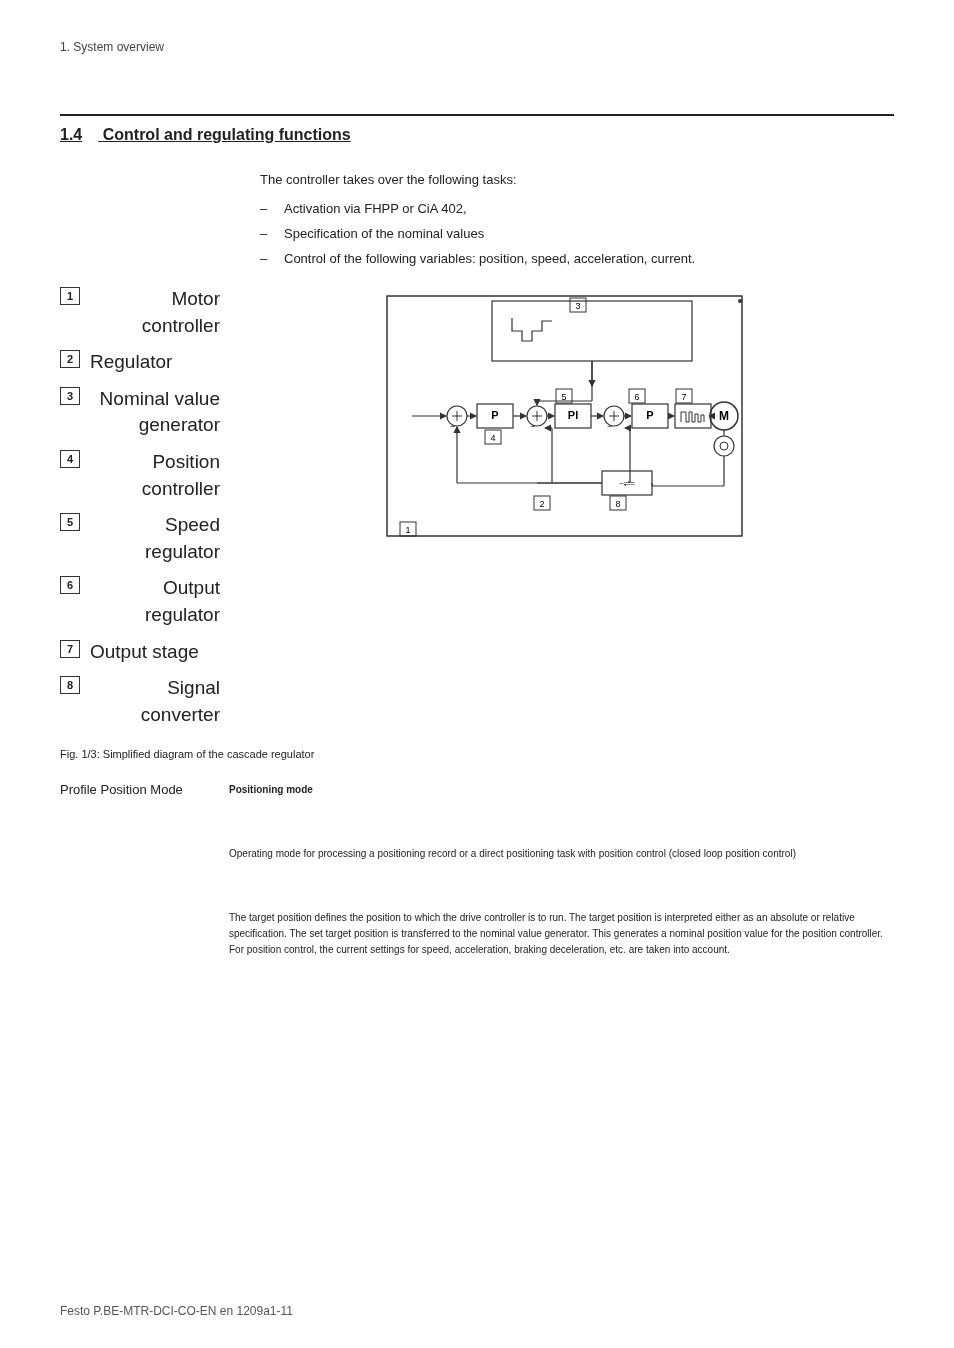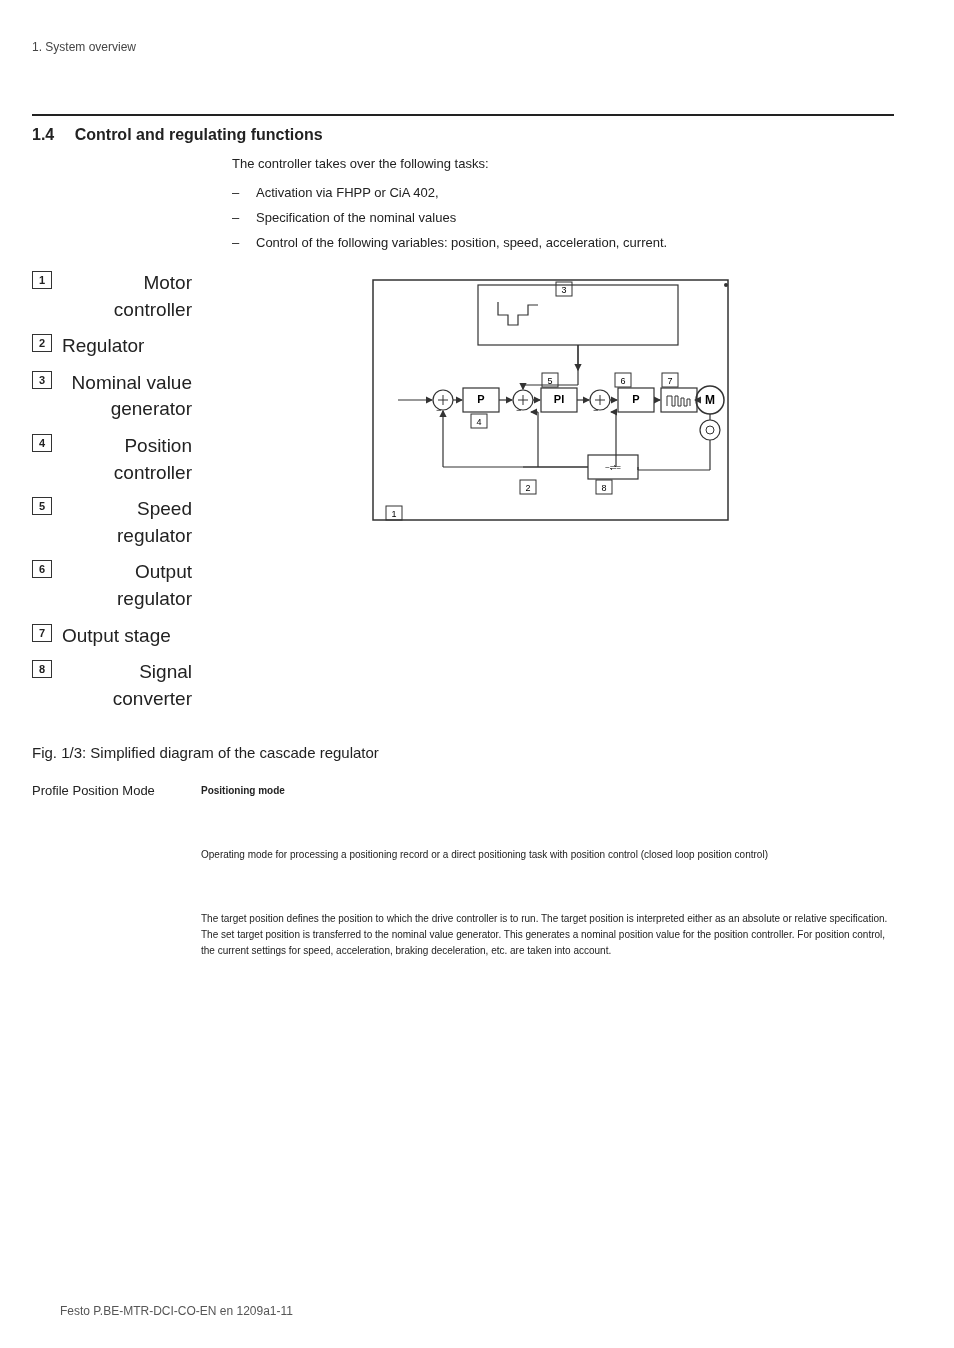--- a/index.html
+++ b/index.html
@@ -8,34 +8,35 @@
       font-family: Arial, Helvetica, sans-serif;
       font-size: 13px;
       color: #222;
       width: 954px;
       min-height: 1348px;
       padding: 0;
     }
     .page {
       width: 954px;
       min-height: 1348px;
-      padding: 40px 60px 40px 32px;
+      padding: 40px 60px 40px 60px;
       position: relative;
     }
     .breadcrumb {
       font-size: 12px;
       color: #444;
       margin-bottom: 60px;
     }
     .section-title {
       font-size: 16px;
       font-weight: bold;
-      margin-bottom: 12px;
+      margin-bottom: 28px;
       border-top: 2px solid #222;
       padding-top: 10px;
+      text-decoration: underline;
     }
     .section-title span {
       margin-right: 16px;
     }
     .intro-text {
       margin-left: 200px;
       margin-bottom: 14px;
       font-size: 13px;
     }
     .bullet-list {
@@ -92,22 +93,22 @@
       display: flex;
       align-items: flex-start;
       justify-content: center;
     }
     
     .diagram-svg {
       width: 370px;
       height: 260px;
     }
     .fig-caption {
-      font-size: 15px;
-      margin-top: 22px;
+      font-size: 11px;
+      margin-top: 10px;
       margin-bottom: 22px;
     }
     .profile-section {
       display: flex;
       flex-direction: row;
       gap: 9px;
       margin-top: 10px;
     }
     .profile-label {
       min-width: 160px;

